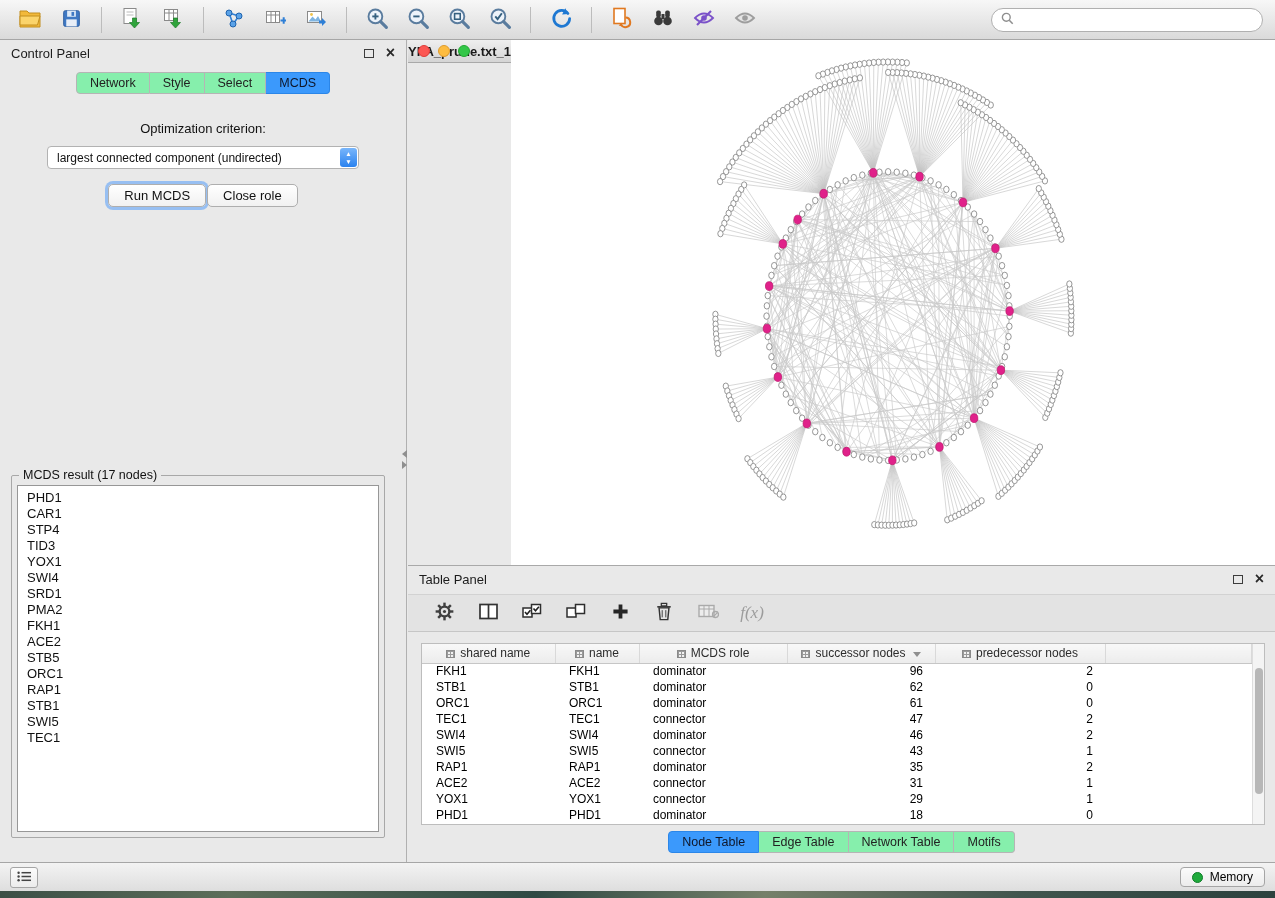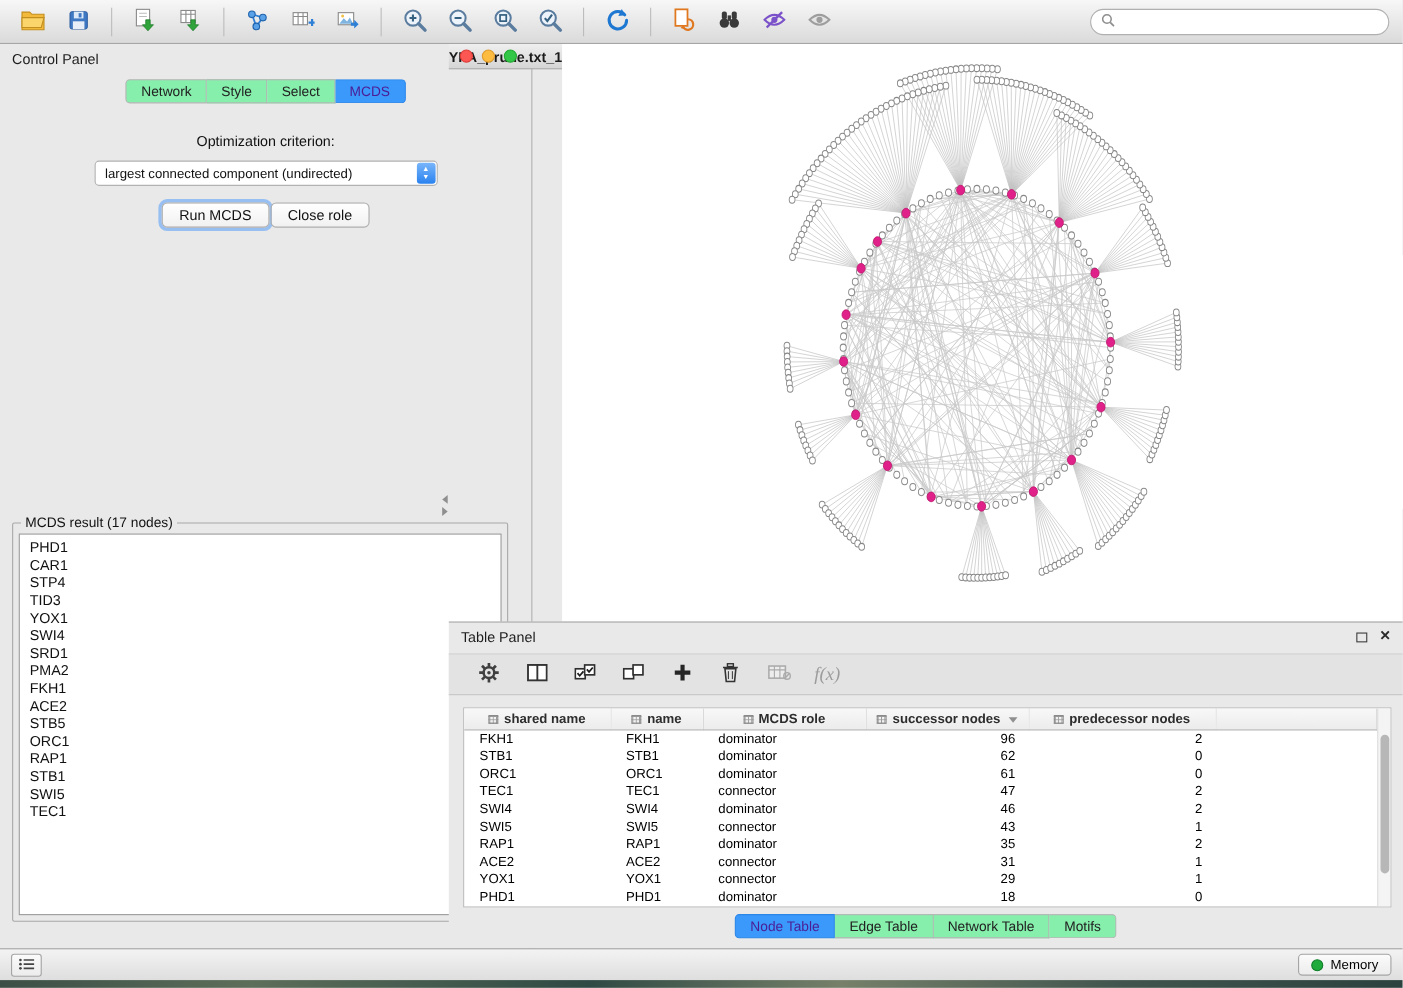--- a/index.html
+++ b/index.html
@@ -7,30 +7,30 @@
   body{position:relative;font-family:"Liberation Sans",sans-serif;background:#e9e9e9;overflow:hidden;font-size:13px;color:#111}
 
   
   .toolbar{position:absolute;left:0;top:0;width:100%;height:40px;background:linear-gradient(#f7f7f7,#dadada);border-bottom:1px solid #a6a6a6;display:flex;align-items:center;padding:0 12px;gap:5px}
   .tb-btn{width:36px;height:30px;display:flex;align-items:center;justify-content:center;border:none;background:transparent;border-radius:4px;cursor:pointer}
   .tb-sep{width:1px;height:26px;background:#bcbcbc;margin:0 7px}
   .search-box{margin-left:auto;display:flex;align-items:center;width:272px;height:24px;border:1px solid #b0b0b0;border-radius:12px;background:#fff;padding:0 9px;gap:5px}
   .search-box input{border:none;outline:none;flex:1;font-size:12px;background:transparent;font-family:"Liberation Sans",sans-serif}
 
   
-  .control-panel{position:absolute;left:0;top:40px;width:484px;height:822px;background:#e9e9e9;border-right:1px solid #b0b0b0}
+  .control-panel{position:absolute;left:0;top:40px;width:407px;height:822px;background:#e9e9e9;border-right:1px solid #b0b0b0}
   .panel-header{height:26px;display:flex;align-items:center;padding:0 11px;font-size:13px;color:#1c1c1c}
   .win-btns{margin-left:auto;display:flex;gap:12px;align-items:center}
   .float-icon{width:10px;height:9px;border:1.6px solid #3c3c3c;display:inline-block;cursor:pointer}
   .close-icon{font-size:16px;font-weight:bold;color:#2a2a2a;line-height:1;cursor:pointer}
   .seg-tabs{display:flex;justify-content:center;margin-top:6px}
   .seg{font-size:12.5px;padding:3px 13px;background:#86efac;border:1px solid #b5b5b5;border-left:none;color:#222;cursor:pointer;font-family:"Liberation Sans",sans-serif}
   .seg:first-child{border-left:1px solid #b5b5b5;border-radius:4px 0 0 4px}
   .seg:last-child{border-radius:0 4px 4px 0}
-  .seg.active{background:#3b99fc;border-color:#2b86e8;color:#4c1d95}
+  .seg.active{background:#3b99fc;border-color:#2b86e8;color:#0f172a}
   .opt-label{text-align:center;margin-top:27px;font-size:13px}
   .dropdown{margin:10px auto 0;width:312px;height:23px;background:#fff;border:1px solid #b2b2b2;border-radius:4px;display:flex;align-items:center;font-size:12px;cursor:pointer;position:relative;padding-left:9px}
   .dd-stepper{position:absolute;right:1px;top:1px;bottom:1px;width:17px;border-radius:3px;background:linear-gradient(#79b6fb,#2a82ef);color:#fff;font-size:6.5px;display:flex;flex-direction:column;align-items:center;justify-content:center;line-height:1.15;gap:1px}
   .btn-row{display:flex;justify-content:center;gap:1px;margin-top:15px}
   .mac-btn{font-size:13px;padding:3px 15px;background:linear-gradient(#ffffff,#f1f1f1);border:1px solid #aeaeae;border-radius:5px;color:#111;cursor:pointer;font-family:"Liberation Sans",sans-serif}
   .mac-btn.focus{box-shadow:0 0 0 3px rgba(84,156,250,.55)}
   .result-fieldset{position:absolute;left:11px;right:21px;top:428px;bottom:24px;border:1px solid #a8a8a8;border-radius:2px;background:#e9e9e9;padding:0}
   .result-fieldset legend{font-size:12.5px;padding:0 4px;margin-left:7px;color:#111}
   .result-inner{position:absolute;left:5px;right:5px;top:3px;bottom:5px;background:#fff;border:1px solid #979797;overflow:hidden;padding:4px 9px}
   .result-item{font-size:13px;line-height:16px;color:#111}
@@ -48,21 +48,21 @@
   .net-canvas{flex:1;background:#fff;position:relative}
   .net-canvas svg{display:block;width:100%;height:100%}
 
   
   .table-panel{position:absolute;left:408px;top:565px;right:0;height:297px;background:#e9e9e9;border-top:1px solid #a9a9a9}
   .tp-toolbar{height:38px;background:#e3e3e3;border-top:1px solid #d2d2d2;border-bottom:1px solid #c6c6c6;display:flex;align-items:center;gap:16px;padding:0 22px;margin-top:2px}
   .tp-tool{width:28px;height:28px;display:flex;align-items:center;justify-content:center;border:none;background:transparent;cursor:pointer}
   .fx{font-family:"Liberation Serif",serif;font-style:italic;font-size:17px;color:#9c9c9c}
   .table-wrap{position:absolute;left:13px;right:10px;top:77px;bottom:37px;background:#fff;border:1px solid #bdbdbd;overflow:hidden}
   table.data{border-collapse:collapse;table-layout:fixed;width:calc(100% - 12px);font-size:12px}
-  table.data th{height:19px;background:linear-gradient(#f8f8f8,#ececec);border-right:1px solid #d9d9d9;border-bottom:1px solid #c6c6c6;font-weight:bold;color:#2d2d2d;text-align:center;position:relative;white-space:nowrap;overflow:hidden;cursor:pointer}
+  table.data th{height:19px;background:linear-gradient(#f8f8f8,#ececec);border-right:1px solid #d9d9d9;border-bottom:1px solid #c6c6c6;font-weight:normal;color:#2d2d2d;text-align:center;position:relative;white-space:nowrap;overflow:hidden;cursor:pointer}
   table.data td{height:16px;padding:0 14px;white-space:nowrap;overflow:hidden;color:#000}
   table.data td.num{text-align:right;padding-right:12px}
   .hicon{display:inline-block;width:9px;height:8px;border:1px solid #8a8a8a;background-image:linear-gradient(#9a9a9a 1px,transparent 1px),linear-gradient(90deg,#9a9a9a 1px,transparent 1px);background-size:3px 3px;margin-right:5px;vertical-align:middle}
   .caret{display:inline-block;width:0;height:0;border-left:4px solid transparent;border-right:4px solid transparent;border-top:5px solid #8f8f8f;margin-left:7px;vertical-align:middle}
   .vscroll{position:absolute;top:0;right:0;bottom:0;width:12px;background:#f4f4f4;border-left:1px solid #ddd}
   .vthumb{position:absolute;left:1.5px;right:1.5px;top:24px;height:126px;background:#b7b7b7;border-radius:5px;cursor:grab}
   .tp-tabs{position:absolute;bottom:9px;left:0;right:0;display:flex;justify-content:center}
 
   
   .status-bar{position:absolute;left:0;top:862px;width:100%;height:29px;background:linear-gradient(#f3f3f3,#dedede);border-top:1px solid #a6a6a6;display:flex;align-items:center;padding:0 10px}

